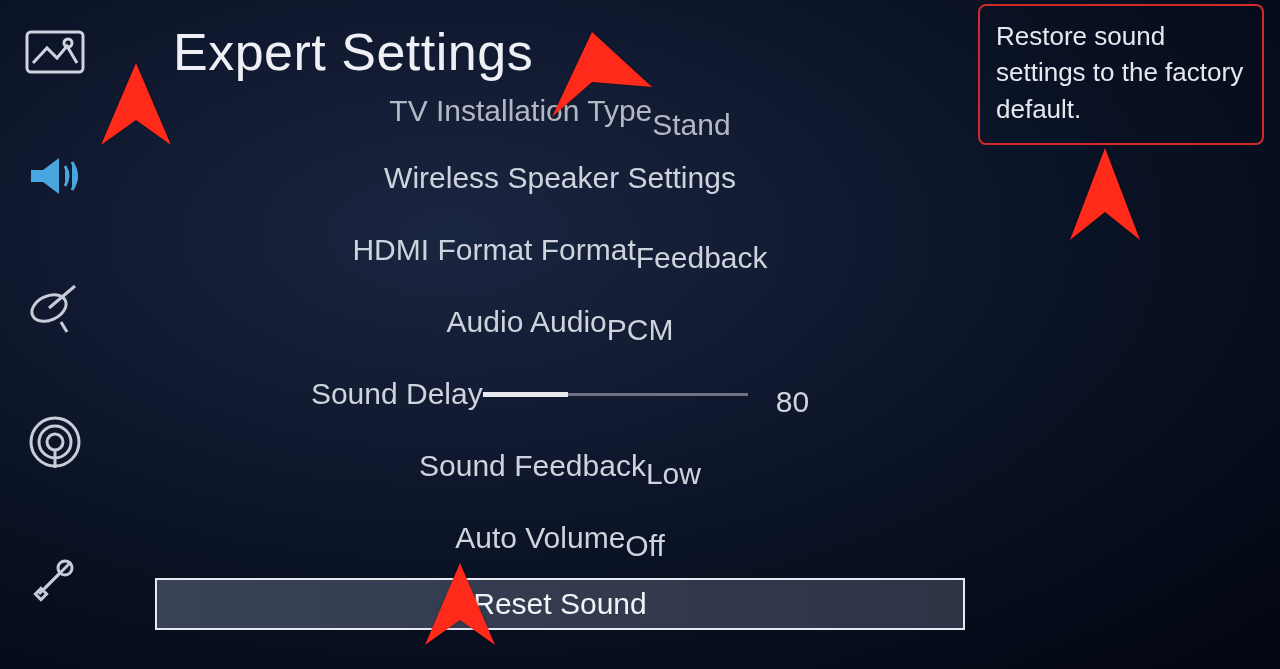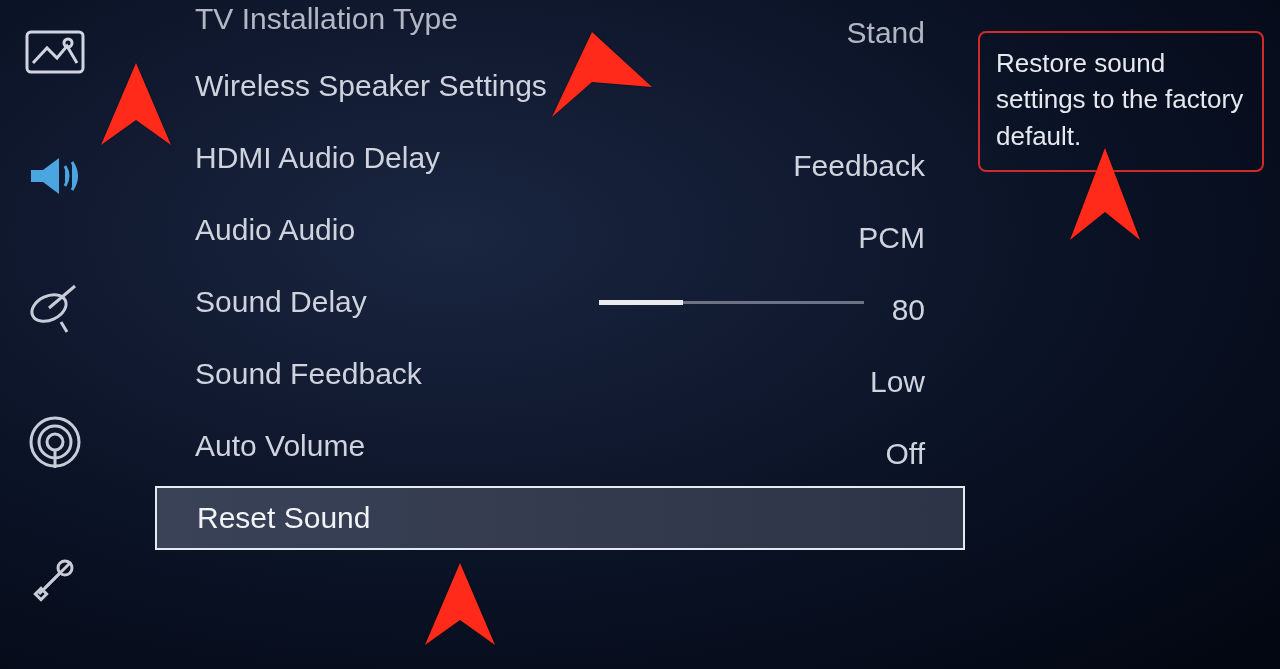--- a/index.html
+++ b/index.html
@@ -38,36 +38,36 @@
       font-size: 52px;
       font-weight: 400;
       letter-spacing: 0.5px;
       color: #eef0f5;
       margin: 22px 0 10px 18px;
     }
     .menu { display: flex; flex-direction: column; }
     .row {
       display: flex;
       align-items: center;
-      justify-content: space-between;
+      justify-content: center;
       height: 72px;
       padding: 0 40px;
       font-size: 30px;
       color: #cfd3dd;
     }
     .row .value { color: #cfd3dd; font-size: 30px; margin-top: 16px; }
     .row.cut .label { margin-top: -12px; }
     
     .row.cut { height: 50px; }
 
     .row.selected {
       background: linear-gradient(90deg, #3a4258 0%, #2d3446 100%);
       border: 2px solid #e6e9ef;
       color: #f2f3f6;
-      height: 64px;
+      height: 52px;
       margin-top: 4px;
     }
 
     
     .slider-wrap {
       display: flex;
       align-items: center;
       gap: 28px;
     }
     .slider-track {
@@ -80,21 +80,21 @@
       position: absolute;
       left: 0; top: -1px;
       height: 5px;
       background: #e8eaf0;
     }
 
     
     .help-box {
       position: absolute;
       right: 16px;
-      top: 31px;
+      top: 4px;
       width: 286px;
       padding: 12px 16px 16px 16px;
       border: 2px solid #d22a2a;
       border-radius: 8px;
       font-size: 26px;
       line-height: 1.4;
       color: #e6e8ee;
     }
 
     
@@ -142,34 +142,35 @@
       <path d="M12 44 L34 22"></path>
       <circle cx="38" cy="18" r="7"></circle>
       <path d="M44 12 L18 38"></path>
       <rect x="10" y="40" width="8" height="8" transform="rotate(45 14 44)"></rect>
     </svg>
   </div>
 
 </div>
 
 <div class="main">
+  <h1 class="page-title">Expert Settings</h1>
   <div class="menu">
 
     <div class="row cut">
       <span class="label" style="opacity:.85">TV Installation Type</span>
       <span class="value" style="opacity:.85">Stand</span>
     </div>
 
     <div class="row">
       <span class="label">Wireless Speaker Settings</span>
       <span class="value"></span>
     </div>
 
     <div class="row">
-      <span class="label">HDMI Audio Delay</span>
+      <span class="label">HDMI Format Format</span>
       <span class="value">Feedback</span>
     </div>
 
     <div class="row">
       <span class="label">Audio Audio</span>
       <span class="value">PCM</span>
     </div>
 
     <div class="row">
       <span class="label">Sound Delay</span>

